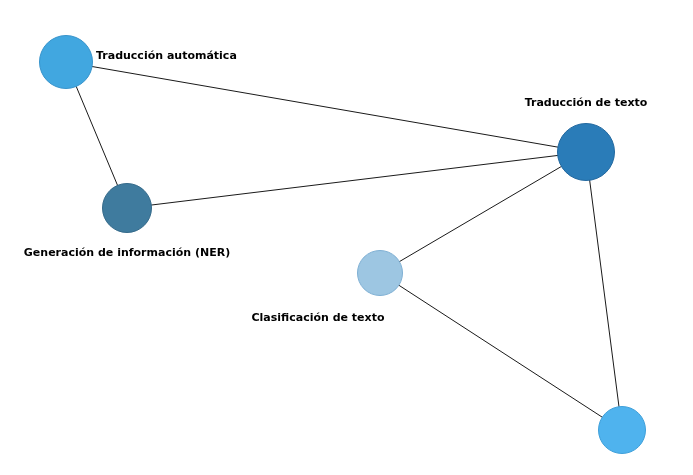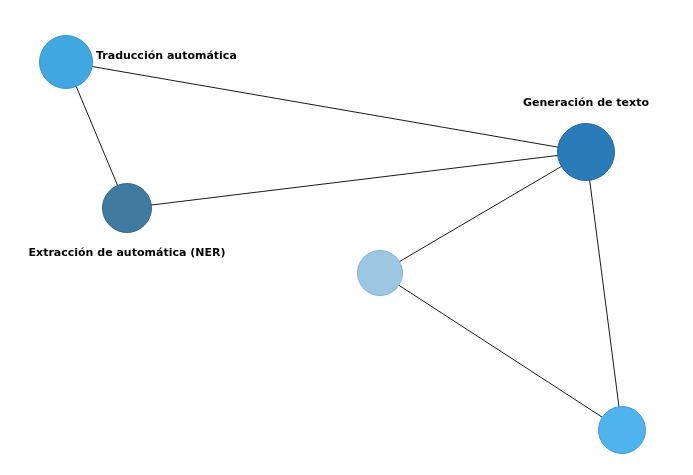--- a/index.html
+++ b/index.html
@@ -55,19 +55,20 @@
       <line x1="66" y1="62" x2="586" y2="152" stroke="#1a1a1a" stroke-width="1"></line>
       <line x1="127" y1="208" x2="586" y2="152" stroke="#1a1a1a" stroke-width="1"></line>
       <line x1="380" y1="273" x2="586" y2="152" stroke="#1a1a1a" stroke-width="1"></line>
       <line x1="380" y1="273" x2="622" y2="430" stroke="#1a1a1a" stroke-width="1"></line>
       <line x1="586" y1="152" x2="622" y2="430" stroke="#1a1a1a" stroke-width="1"></line>
     </svg>
   <div id="node-layer">
       <div class="graph-node" style="left: 39px; top: 35px; width: 54px; height: 54px; background: rgb(65, 167, 224); border: 1px solid rgb(56, 148, 204);"></div>
       <div class="node-label" style="color: rgb(0, 0, 0); top: 49px; left: 96px;">Traducción automática</div>
       <div class="graph-node" style="left: 102px; top: 183px; width: 50px; height: 50px; background: rgb(63, 123, 158); border: 1px solid rgb(53, 106, 138);"></div>
-      <div class="node-label" style="color: rgb(0, 0, 0); top: 246px; left: 127px; transform: translateX(-50%);">Extracción de automática (NER)</div>
+      <div class="node-label" style="color: rgb(0, 0, 0); top: 246px; left: 127px; transform: translateX(-50%);">Generación de información (NER)</div>
       <div class="graph-node" style="left: 557px; top: 123px; width: 58px; height: 58px; background: rgb(42, 124, 184); border: 1px solid rgb(35, 105, 160);"></div>
-      <div class="node-label" style="color: rgb(0, 0, 0); top: 96px; left: 586px; transform: translateX(-50%);">Generación de texto</div>
+      <div class="node-label" style="color: rgb(0, 0, 0); top: 96px; left: 586px; transform: translateX(-50%);">Traducción de texto</div>
       <div class="graph-node" style="left: 357px; top: 250px; width: 46px; height: 46px; background: rgb(157, 198, 226); border: 1px solid rgb(127, 176, 212);"></div>
+      <div class="node-label" style="color: rgb(0, 0, 0); top: 311px; left: 318px; transform: translateX(-50%);">Clasificación de texto</div>
       <div class="graph-node" style="left: 598px; top: 406px; width: 48px; height: 48px; background: rgb(79, 179, 238); border: 1px solid rgb(63, 160, 218);"></div>
     </div>
 </div>
 
 </body></html>

